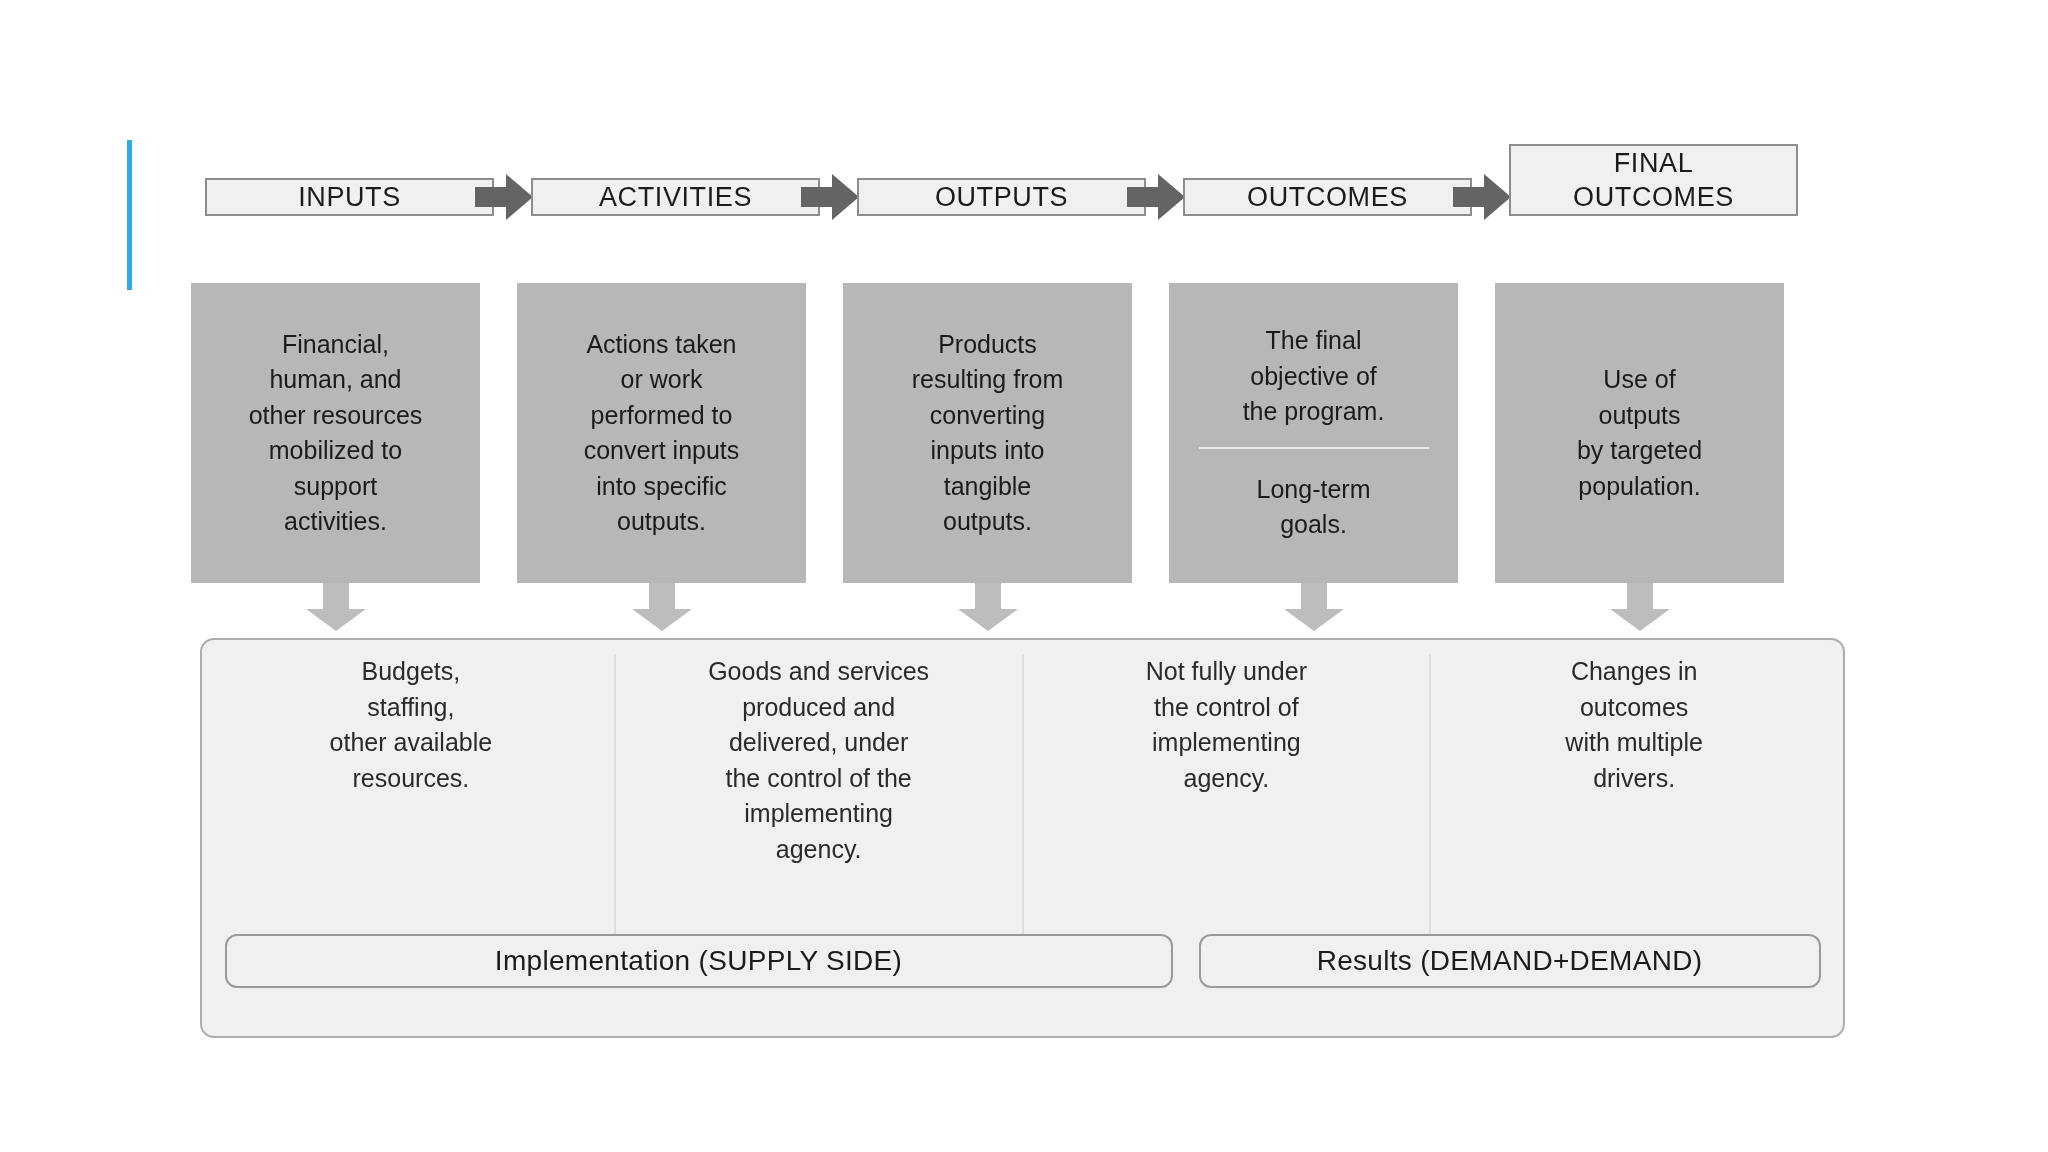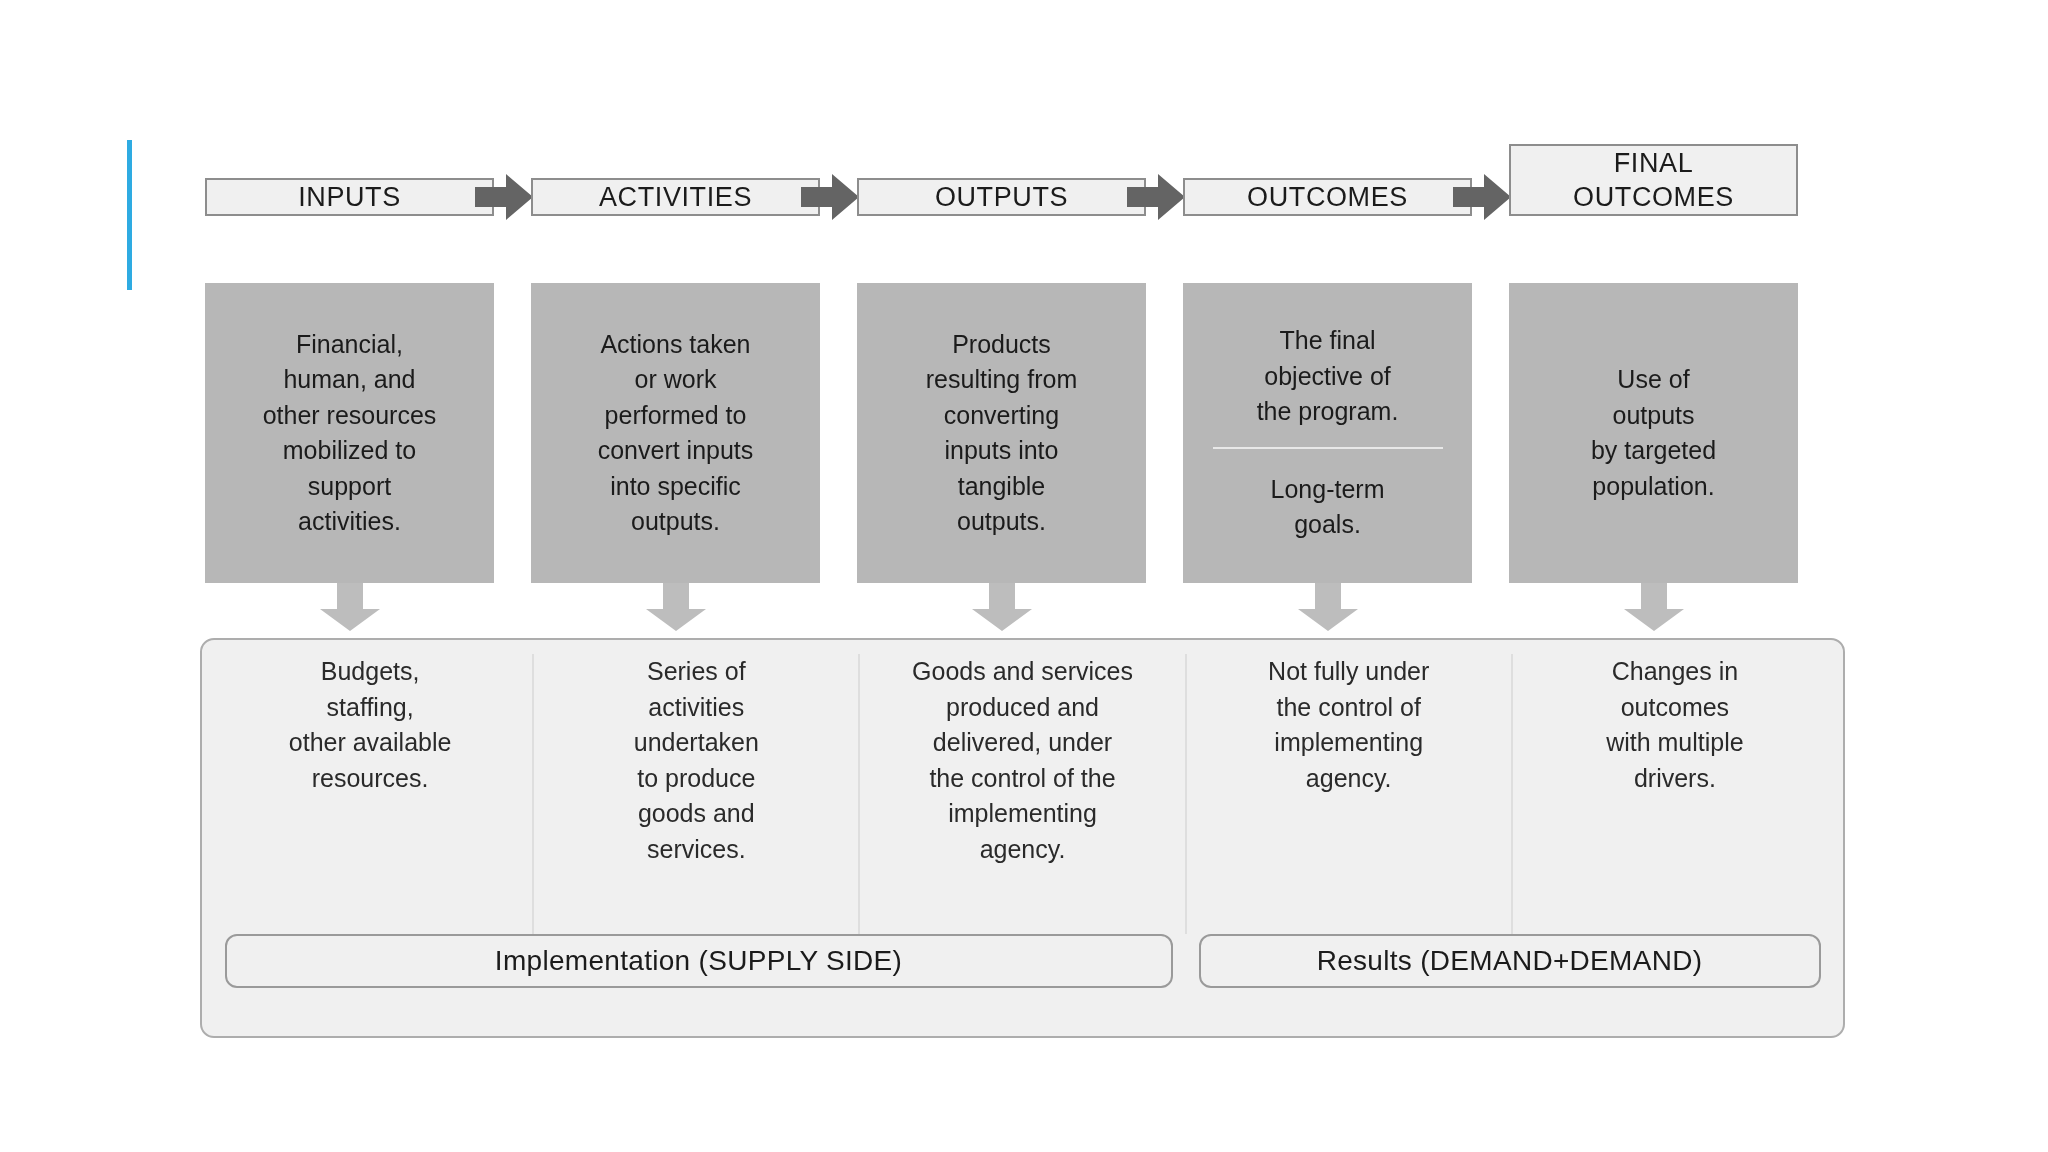--- a/index.html
+++ b/index.html
@@ -73,21 +73,21 @@
     transform: translateY(-50%);
     width: 58px;
     height: 46px;
     color: #646464;
   }
   .stage-arrow svg { display: block; width: 58px; height: 46px; }
 
   
   .defs-row {
     position: absolute;
-    left: 205px;
+    left: 191px;
     top: 283px;
     width: 1630px;
     height: 300px;
     display: flex;
   }
   .def-cell {
     flex: 0 0 326px;
     width: 326px;
     position: relative;
   }
@@ -289,21 +289,20 @@
         </svg>
       </span>
     </div>
 
   </div>
 
   <div class="bottom-panel">
 
     <div class="bottom-cols">
       <div class="bottom-col">Budgets,<br>staffing,<br>other available<br>resources.</div>
-      <div class="bottom-col">Series of<br>activities<br>undertaken<br>to produce<br>goods and<br>services.</div>
       <div class="bottom-col">Goods and services<br>produced and<br>delivered, under<br>the control of the<br>implementing<br>agency.</div>
       <div class="bottom-col">Not fully under<br>the control of<br>implementing<br>agency.</div>
       <div class="bottom-col">Changes in<br>outcomes<br>with multiple<br>drivers.</div>
     </div>
 
     <div class="pill-row">
       <div class="pill pill-supply">Implementation (SUPPLY SIDE)</div>
       <div class="pill pill-results">Results (DEMAND+DEMAND)</div>
     </div>
 

